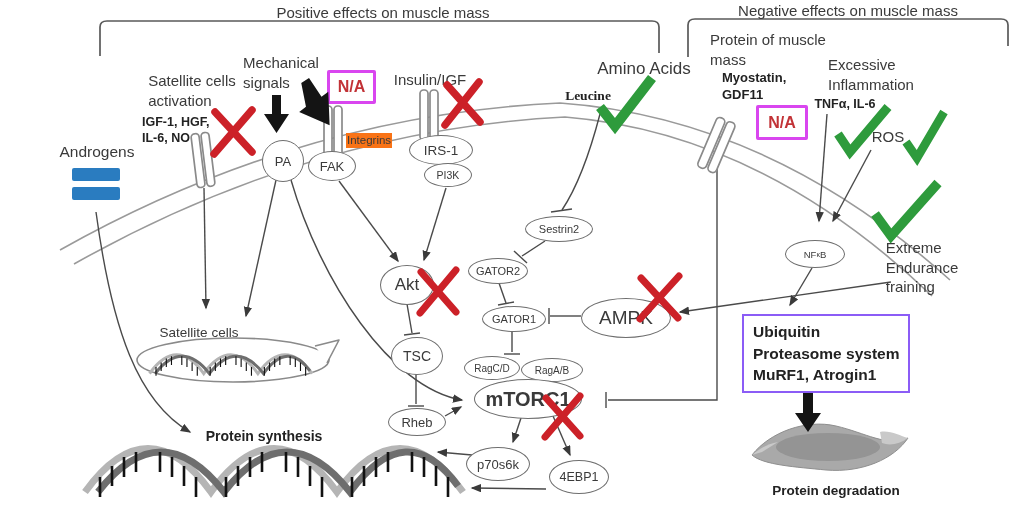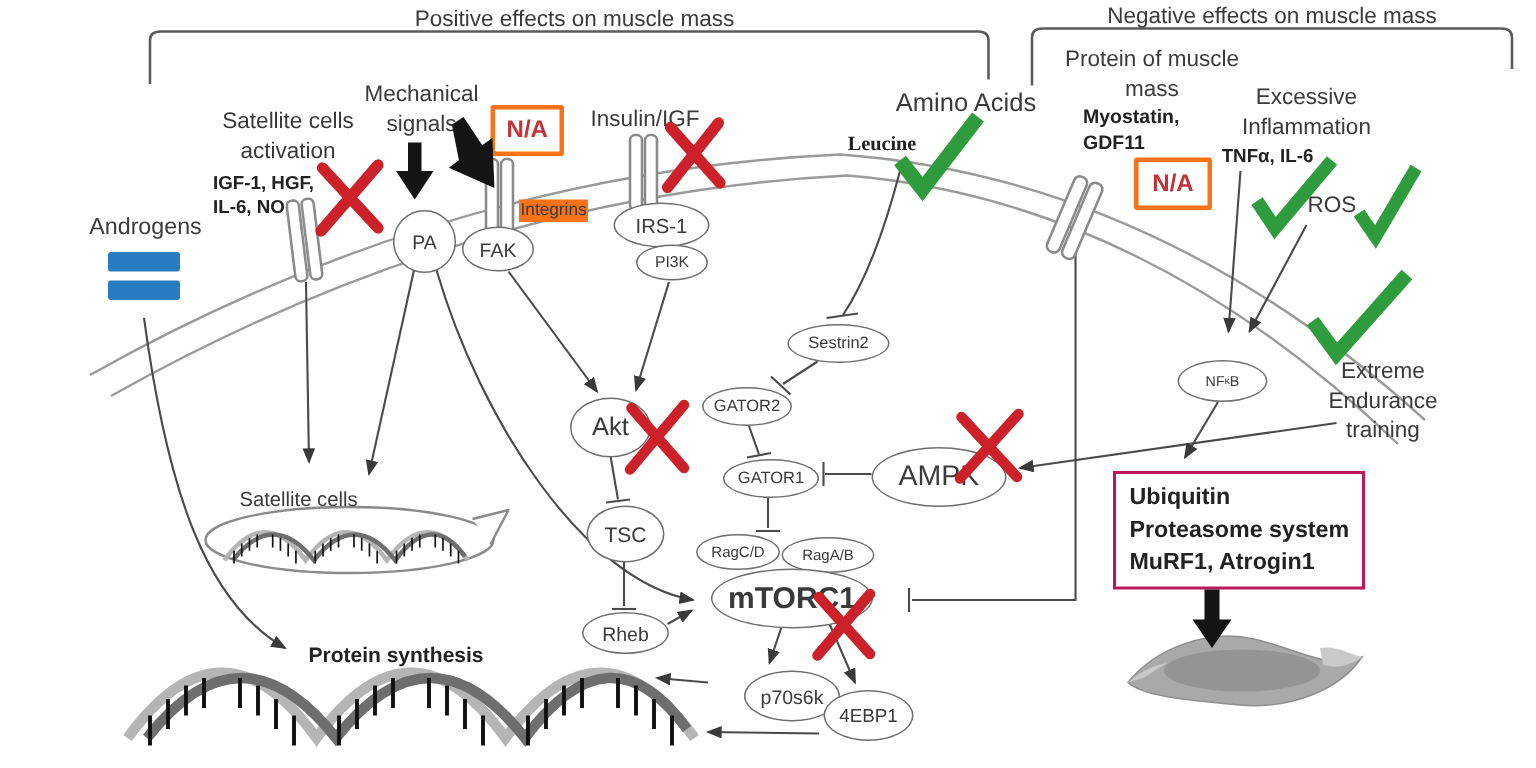--- a/index.html
+++ b/index.html
@@ -1,27 +1,27 @@
 <!DOCTYPE html>
 <html><head>
 <meta charset="utf-8">
 <style>
   html,body{margin:0;padding:0;background:#fff;}
   .stage{position:relative;width:1024px;height:512px;background:#fff;overflow:hidden;
          font-family:"Liberation Sans",sans-serif;color:#383838;}
   svg.layer{position:absolute;left:0;top:0;pointer-events:none;}
   .base{z-index:1;} .over{z-index:5;}
-  .lbl{position:absolute;z-index:3;text-align:center;line-height:1.3;white-space:nowrap;color:#3a3a3a;}
+  .lbl{position:absolute;z-index:3;line-height:1.3;white-space:nowrap;color:#3a3a3a;}
   .lbl.center{transform:translateX(-50%);}
   .lbl.bold{font-weight:bold;color:#222;}
   .node{position:absolute;z-index:3;border:1.5px solid #6e6e6e;border-radius:50%;background:#fff;
         display:flex;align-items:center;justify-content:center;color:#3a3a3a;white-space:nowrap;}
-  .nabox{position:absolute;z-index:4;border:3px solid #f97316;color:#c23236;font-weight:bold;
+  .nabox{position:absolute;z-index:4;border:3px solid #d946ef;color:#c23236;font-weight:bold;
          background:#fff;display:flex;align-items:center;justify-content:center;font-size:16px;border-radius:2px;}
-  .ubibox{position:absolute;z-index:3;border:2px solid #be185d;background:#fff;padding:5px 9px;
+  .ubibox{position:absolute;z-index:3;border:2px solid #8b5cf6;background:#fff;padding:5px 9px;
           font-weight:bold;font-size:15.5px;line-height:1.4;color:#222;text-align:left;}
   .sub{font-size:7px;vertical-align:sub;}
 </style>
 </head>
 <body>
 
 <div class="stage">
 
   <svg class="layer base" width="1024" height="512" viewBox="0 0 1024 512">
     <defs>
@@ -167,20 +167,21 @@
   <div class="lbl center" style="left:888px;top:127px;font-size:15px;">ROS</div>
 
   <div class="lbl center" style="left:922px;top:238px;font-size:15px;">
     <div>Extreme</div>
     <div>Endurance</div>
     <div>training</div>
   </div>
 
   <div class="lbl center" style="left:199px;top:324px;font-size:13.5px;">Satellite cells</div>
   <div class="lbl center bold" style="left:264px;top:427px;font-size:14px;">Protein synthesis</div>
+  <div class="lbl center bold" style="left:836px;top:482px;font-size:13.5px;">Protein degradation</div>
 
   <div class="ubibox" style="left:742px;top:314px;">
     <div>Ubiquitin</div>
     <div>Proteasome system</div>
     <div>MuRF1, Atrogin1</div>
   </div>
 
   <div class="node" style="left:262px;top:140px;width:40px;height:40px;font-size:13px;">PA</div>
   <div class="node" style="left:308px;top:151px;width:46px;height:28px;font-size:13px;">FAK</div>
   <div class="node" style="left:409px;top:135px;width:62px;height:28px;font-size:13.5px;">IRS-1</div>
@@ -188,21 +189,21 @@
   <div class="node" style="left:525px;top:216px;width:66px;height:24px;font-size:11px;">Sestrin2</div>
   <div class="node" style="left:468px;top:258px;width:58px;height:24px;font-size:11px;">GATOR2</div>
   <div class="node" style="left:482px;top:306px;width:62px;height:24px;font-size:11px;">GATOR1</div>
   <div class="node" style="left:581px;top:298px;width:88px;height:38px;font-size:19px;">AMPK</div>
   <div class="node" style="left:380px;top:265px;width:52px;height:38px;font-size:17px;">Akt</div>
   <div class="node" style="left:391px;top:337px;width:50px;height:36px;font-size:14px;">TSC</div>
   <div class="node" style="left:388px;top:408px;width:56px;height:26px;font-size:13px;">Rheb</div>
   <div class="node" style="left:464px;top:356px;width:54px;height:22px;font-size:10px;">RagC/D</div>
   <div class="node" style="left:521px;top:358px;width:60px;height:22px;font-size:10px;">RagA/B</div>
   <div class="node" style="left:474px;top:379px;width:106px;height:38px;font-size:20px;font-weight:bold;">mTORC1</div>
-  <div class="node" style="left:496px;top:447px;width:62px;height:32px;font-size:13px;">p70s6k</div>
+  <div class="node" style="left:466px;top:447px;width:62px;height:32px;font-size:13px;">p70s6k</div>
   <div class="node" style="left:549px;top:460px;width:58px;height:32px;font-size:12.5px;">4EBP1</div>
   <div class="node" style="left:785px;top:240px;width:58px;height:26px;font-size:9.5px;">
     <span>NF</span>
       <span class="sub">κ</span>
       <span>B</span>
   </div>
 
   <svg class="layer over" width="1024" height="512" viewBox="0 0 1024 512">
 
     <g fill="#2a7cc0">

